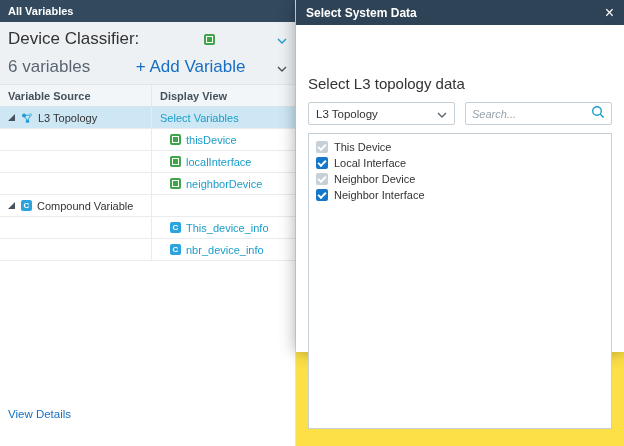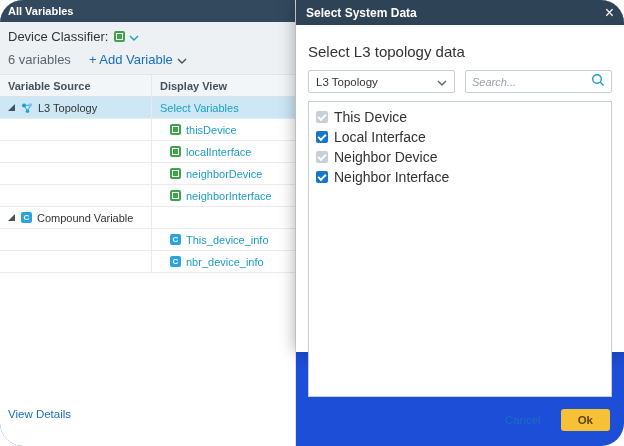--- a/index.html
+++ b/index.html
@@ -1,23 +1,23 @@
 <!DOCTYPE html>
 <html><head>
 <meta charset="utf-8">
 <style>
   *{margin:0;padding:0;box-sizing:border-box;font-family:"Liberation Sans",sans-serif;}
   html,body{width:624px;height:446px;background:#fff;}
-  .screen{position:relative;width:624px;height:446px;overflow:hidden;background:#1d4ed8;border-radius:23px;}
+  .screen{position:relative;width:624px;height:446px;overflow:hidden;background:#fde047;}
 
   
   .left-panel{position:absolute;left:0;top:0;width:296px;height:446px;background:#fff;border-right:1px solid #dfe4e8;}
   .panel-title{height:22px;background:#32495e;color:#fff;font-size:11px;font-weight:bold;line-height:22px;padding-left:8px;}
   .toolbar{background:#edf1f4;padding:7px 8px 7px;border-bottom:1px solid #e0e5e9;}
-  .tool-line{display:flex;align-items:center;font-size:13px;color:#333;}
+  .tool-line{display:flex;align-items:center;font-size:17px;color:#333;justify-content:space-between;}
   .tool-line + .tool-line{margin-top:8px;}
   .teal-link{color:#1b9dc9;text-decoration:none;cursor:pointer;}
   .blue-link{color:#176fc1;text-decoration:none;cursor:pointer;}
   .muted{color:#5a6570;}
   .gap6{margin-left:6px;}
   .gap4{margin-left:4px;}
   .gap14{margin-left:18px;}
   .chev{display:inline-block;margin-left:4px;}
 
   .gicon{display:inline-block;width:11px;height:11px;background:#3fa34a;border-radius:2px;position:relative;flex:0 0 11px;}
@@ -36,34 +36,34 @@
   .cell.src{width:152px;border-right:1px solid #e8ecef;padding-left:8px;}
   .cell.disp{flex:1;padding-left:8px;gap:5px;}
   .cell.disp.indent{padding-left:18px;}
   .tri{width:0;height:0;border-left:7px solid transparent;border-bottom:7px solid #46535f;margin-right:6px;flex:0 0 auto;}
   .srctext{margin-left:5px;}
   .dtext{color:#1b9dc9;}
   .dtext.link{cursor:pointer;}
   .view-details{position:absolute;left:8px;bottom:26px;font-size:11.5px;}
 
   
-  .modal{position:absolute;left:296px;top:0;width:328px;height:352px;background:#fff;box-shadow:0 0 16px rgba(0,0,0,.35);display:flex;flex-direction:column;}
+  .modal{position:absolute;left:296px;top:0;width:328px;height:352px;background:#fff;box-shadow:0 0 16px rgba(0,0,0,.35);display:flex;flex-direction:column;gap:32px;}
   .modal-header{height:25px;background:#2f4356;color:#fff;display:flex;align-items:center;padding:0 10px;flex:0 0 25px;}
   .modal-title{font-size:12px;font-weight:bold;flex:1;}
   .modal-close{color:#fff;font-size:16px;line-height:16px;cursor:pointer;}
   .modal-body{padding:18px 12px 0;flex:1;}
   .subtitle{font-size:15px;color:#333;margin-bottom:10px;}
   .controls{display:flex;gap:10px;}
   .dropdown{width:147px;height:23px;border:1px solid #c6cfd6;border-radius:2px;display:flex;align-items:center;padding:0 7px;font-size:11.5px;color:#333;cursor:pointer;background:#fff;}
   .dropdown .ddlabel{flex:1;}
   .searchbox{width:147px;height:23px;border:1px solid #c6cfd6;border-radius:2px;display:flex;align-items:center;padding:0 6px;background:#fff;}
   .searchbox input{border:none;outline:none;flex:1;font-size:11px;font-style:italic;color:#333;min-width:0;background:transparent;}
   .searchbox input::placeholder{color:#98a3ab;font-style:italic;}
   .listbox{margin-top:8px;height:296px;border:1px solid #c6cfd6;background:#fff;padding:5px 0;overflow:hidden;}
-  .opt{display:flex;align-items:center;gap:6px;padding:2px 0 2px 7px;font-size:14px;color:#333;cursor:pointer;}
+  .opt{display:flex;align-items:center;gap:6px;padding:2px 0 2px 7px;font-size:11px;color:#333;cursor:pointer;}
   .cb{width:12px;height:12px;border-radius:2px;position:relative;flex:0 0 12px;}
   .cb.en{background:#1677c9;}
   .cb.dis{background:#c7d0d7;}
   .cb::after{content:'';position:absolute;left:2px;top:2.5px;width:6px;height:3px;border-left:2px solid #fff;border-bottom:2px solid #fff;transform:rotate(-45deg);}
   .modal-footer{height:46px;display:flex;align-items:center;justify-content:flex-end;gap:20px;padding-right:14px;flex:0 0 46px;}
   .cancel{font-size:11.5px;}
   .ok-btn{background:#f7c137;border:none;border-radius:3px;color:#5c4400;font-size:11.5px;font-weight:bold;padding:5px 17px;cursor:pointer;}
 </style>
 </head>
 <body>
@@ -132,27 +132,20 @@
           </div>
         </div>
         <div class="trow">
           <div class="cell src"></div>
           <div class="cell disp indent">
             <span class="gicon"></span>
             <span class="dtext">neighborDevice</span>
           </div>
         </div>
         <div class="trow">
-          <div class="cell src"></div>
-          <div class="cell disp indent">
-            <span class="gicon"></span>
-            <span class="dtext">neighborInterface</span>
-          </div>
-        </div>
-        <div class="trow">
           <div class="cell src">
             <span class="tri"></span>
             <span class="cicon">C</span>
             <span class="srctext">Compound Variable</span>
           </div>
           <div class="cell disp"></div>
         </div>
         <div class="trow">
           <div class="cell src"></div>
           <div class="cell disp indent">

